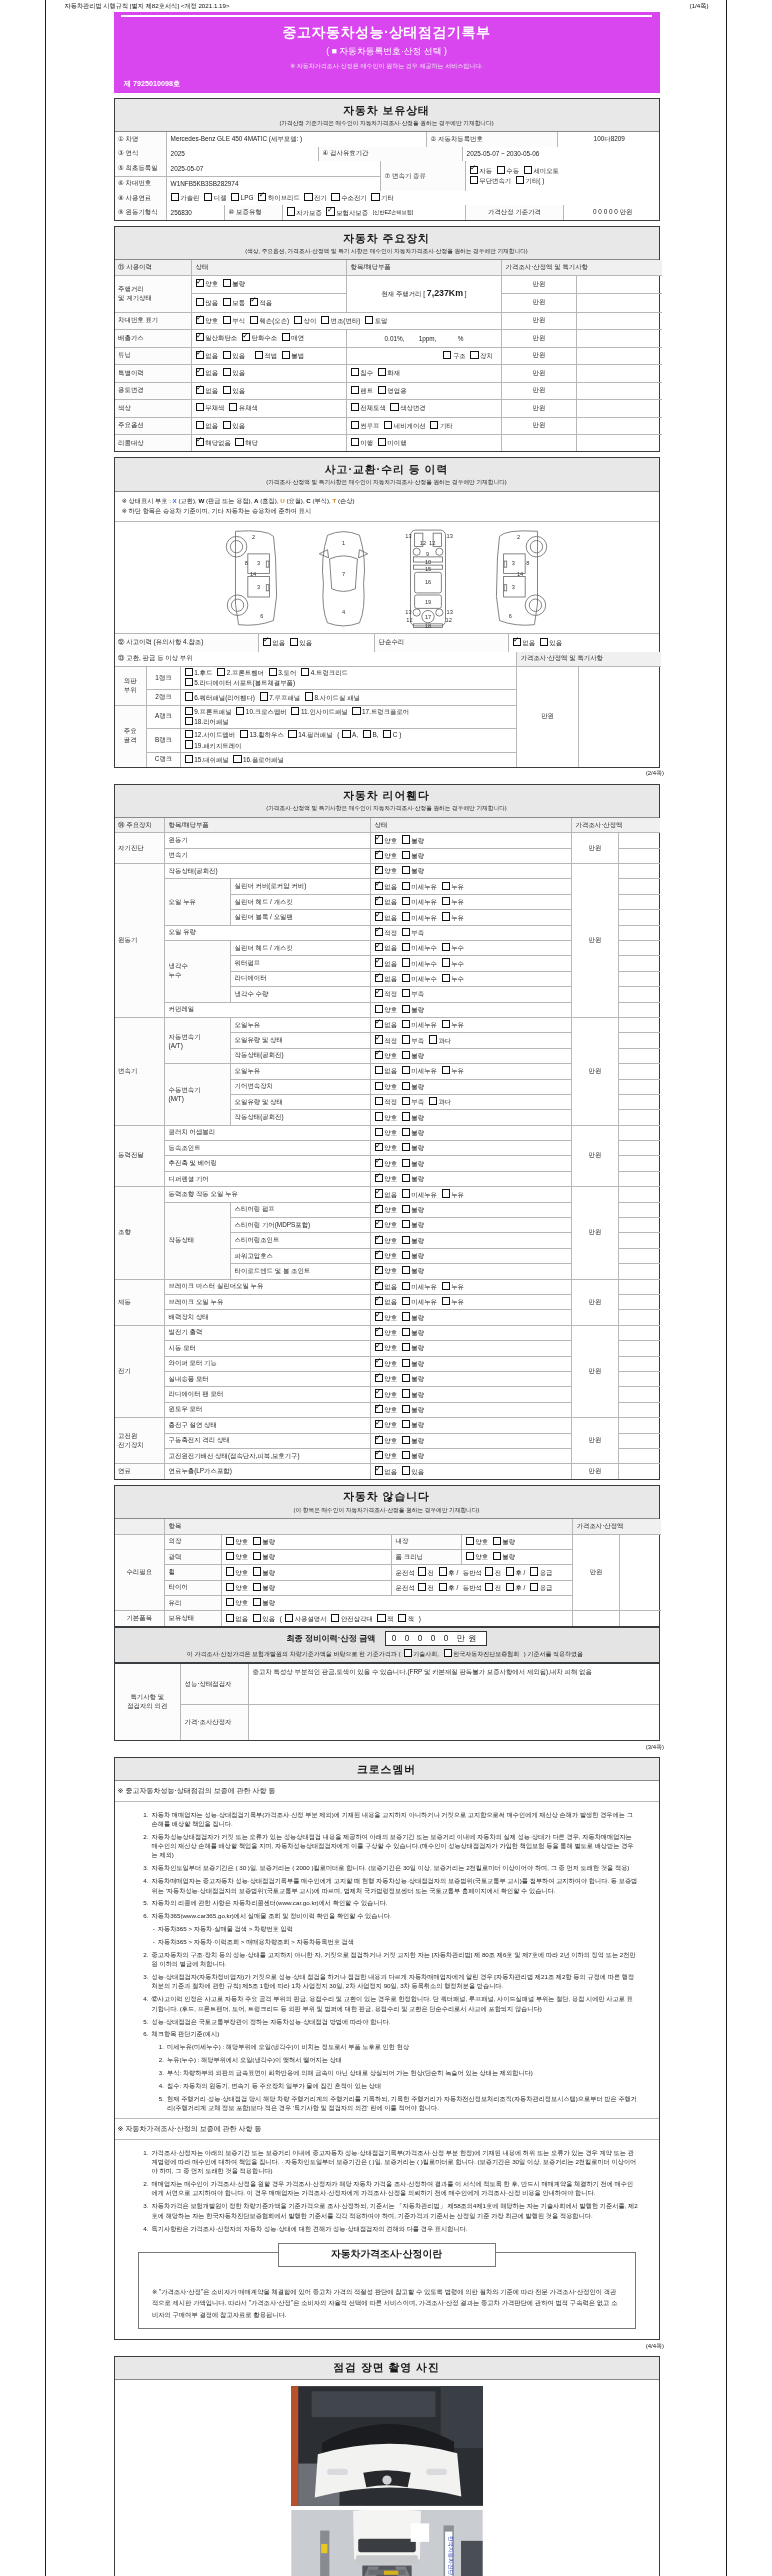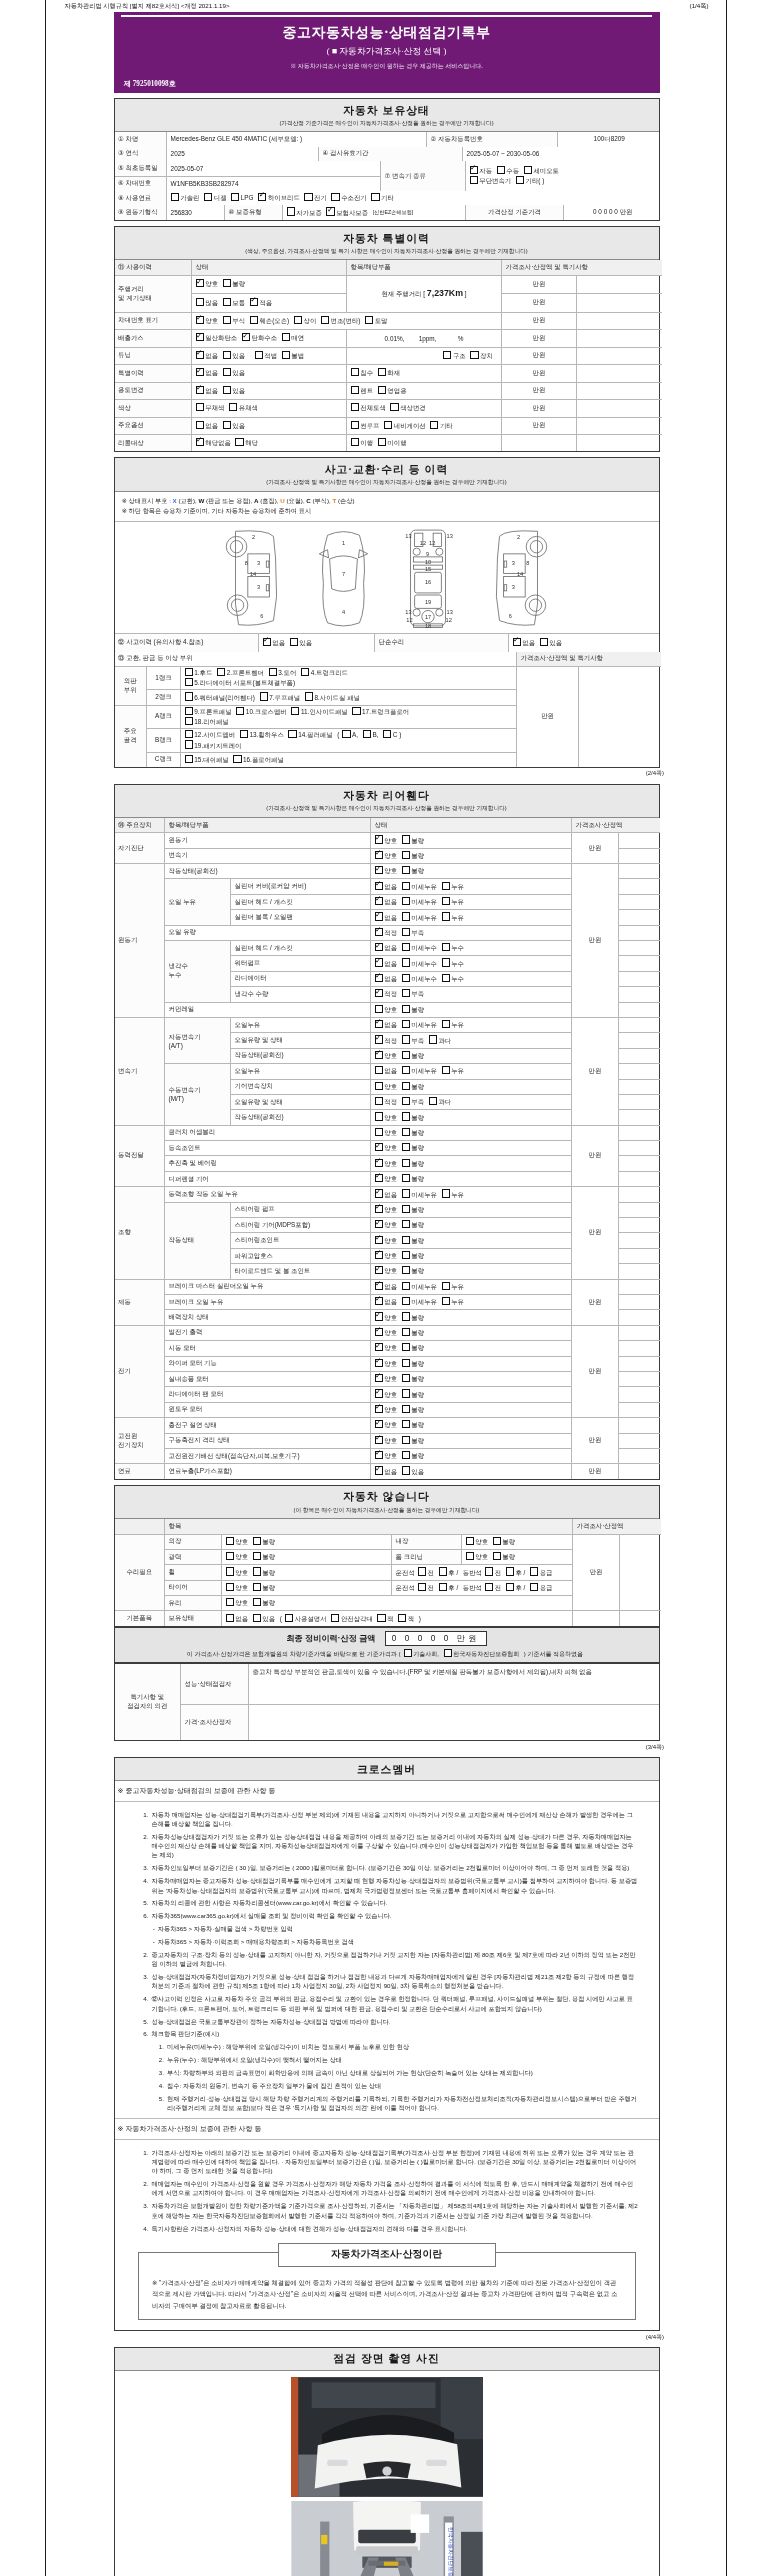--- a/index.html
+++ b/index.html
@@ -7,21 +7,21 @@
     width:773px;height:2576px;overflow:hidden;position:relative;
     background:#fff;color:#1a1a1a;
     font-family:"Liberation Sans","DejaVu Sans",sans-serif;
     font-size:6.4px;
   }
   .edge{position:absolute;top:0;bottom:0;width:1px;background:#1c1c1c;}
   .edge.l{left:45px;} .edge.r{left:726px;}
   .meta-row{width:644px;margin:1.5px auto 1px;display:flex;justify-content:space-between;font-size:6.2px;color:#111;}
   .page{width:546px;margin:0 auto;}
   
-  .darkwrap{background:#701a75;color:#fff;padding:3.1px 7.2px 0;font-family:Liberation Serif, serif;}
+  .darkwrap{background:#d946ef;color:#fff;padding:3.1px 7.2px 0;}
   .dark-strip{height:2.6px;background:#fff;}
   .dark-body{text-align:center;padding:7.2px 0 3.1px;}
   .doc-title{font-size:14px;font-weight:bold;letter-spacing:0.5px;}
   .doc-sub{font-size:8.8px;margin-top:4.1px;}
   .doc-note{font-size:6px;margin-top:3.1px;color:#f0f0f0;}
   .doc-no{font-size:7.2px;font-weight:bold;text-align:left;padding:5.2px 3.1px 4.1px;}
   
   .sec{border:1.5px solid #3a3d40;margin-top:5.2px;background:#fff;}
   .sec-head{background:#e8e8e8;text-align:center;padding:4.6px 0 3.6px;border-bottom:0.5px solid #8a8a8a;}
   .sec-title{font-size:10.8px;font-weight:bold;letter-spacing:1px;}
@@ -50,21 +50,21 @@
   
   .note{display:flex;margin:3.6px 0;line-height:1.5;font-size:6.2px;}
   .note .nn{flex:0 0 13.4px;text-align:right;padding-right:3.1px;}
   .note .nt{flex:1;}
   .note.b{padding-left:15.5px;} .note.b .nn{flex:0 0 4.1px;}
   .note.s{padding-left:15.5px;}
   .nsec-sub{font-size:7px;padding:5.2px 3.1px 4.6px;border-bottom:0.5px solid #bbb;}
   .nbody{padding:4.1px 20.6px 2.1px;}
   
   .psbox{border:1px solid #777;margin:13.4px 23px 10.3px;padding:0 13.4px 7.2px;position:relative;}
-  .psbox-title{width:216px;margin:-10.3px auto 10px;background:#fff;border:1px solid #777;text-align:center;font-size:9.8px;font-weight:bold;padding:4.6px 0;}
+  .psbox-title{width:216px;margin:-10.3px auto 19px;background:#fff;border:1px solid #777;text-align:center;font-size:9.8px;font-weight:bold;padding:4.6px 0;}
   .psbox-body{font-size:6.3px;line-height:1.85;}
   
   .final-band{background:#e4e4e4;border:1.5px solid #3a3d40;border-bottom-width:0.5px;padding:3.6px 0 3.1px;text-align:center;}
   .final-line{font-size:8.2px;font-weight:bold;}
   .amtbox{display:inline-block;border:0.8px solid #333;background:#fff;padding:1px 6.2px;margin-left:7.2px;font-size:8.2px;letter-spacing:3.1px;font-weight:normal;}
   .final-note{font-size:6px;margin-top:2.6px;}
   
   .photo-area{text-align:center;padding:6.2px 0 5.2px;}
   .photo{display:block;margin:0 auto 4.1px;}
 </style>
@@ -78,21 +78,21 @@
   <span>자동차관리법 시행규칙 [별지 제82호서식] &lt;개정 2021.1.19&gt;</span>
   <span>(1/4쪽)</span>
 </div>
 
 <div class="page">
 
   <div class="darkwrap">
     <div class="dark-strip"></div>
     <div class="dark-body">
       <div class="doc-title">중고자동차성능·상태점검기록부</div>
-      <div class="doc-sub">( ■ 자동차가격조사·산정 선택 )</div>
+      <div class="doc-sub">( ■ 자동차등록번호·산정 선택 )</div>
       <div class="doc-note">※ 자동차가격조사·산정은 매수인이 원하는 경우 제공하는 서비스입니다.</div>
     </div>
     <div class="doc-no">제 7925010098호</div>
   </div>
 
   <div class="sec">
     <div class="sec-head">
       <div class="sec-title">자동차 보유상태</div>
       <div class="sec-sub">(가격산정 기준가격은 매수인이 자동차가격조사·산정을 원하는 경우에만 기재합니다)</div>
     </div>
@@ -180,21 +180,21 @@
         <td><span><span class="opt"><span class="cb"></span><span>자가보증</span></span><span class="opt"><span class="cb ck"></span><span>보험사보증</span></span></span><span class="small">[신한EZ손해보험]</span></td>
         <td class="lbl ctr">가격산정 기준가격</td>
         <td class="ctr">0 0 0 0 0 만원</td>
       </tr>
     </tbody>
       </table>
   </div>
 
   <div class="sec">
     <div class="sec-head">
-      <div class="sec-title">자동차 특별이력</div>
+      <div class="sec-title">자동차 주요장치</div>
       <div class="sec-sub">(색상, 주요옵션, 가격조사·산정액 및 특기 사항은 매수인이 자동차가격조사·산정을 원하는 경우에만 기재합니다)</div>
     </div>
     <table class="grid">
         <colgroup>
           <col style="width:77px">
           <col style="width:155px">
           <col style="width:155px">
           <col style="width:75px">
           <col style="width:85px">
         </colgroup>

